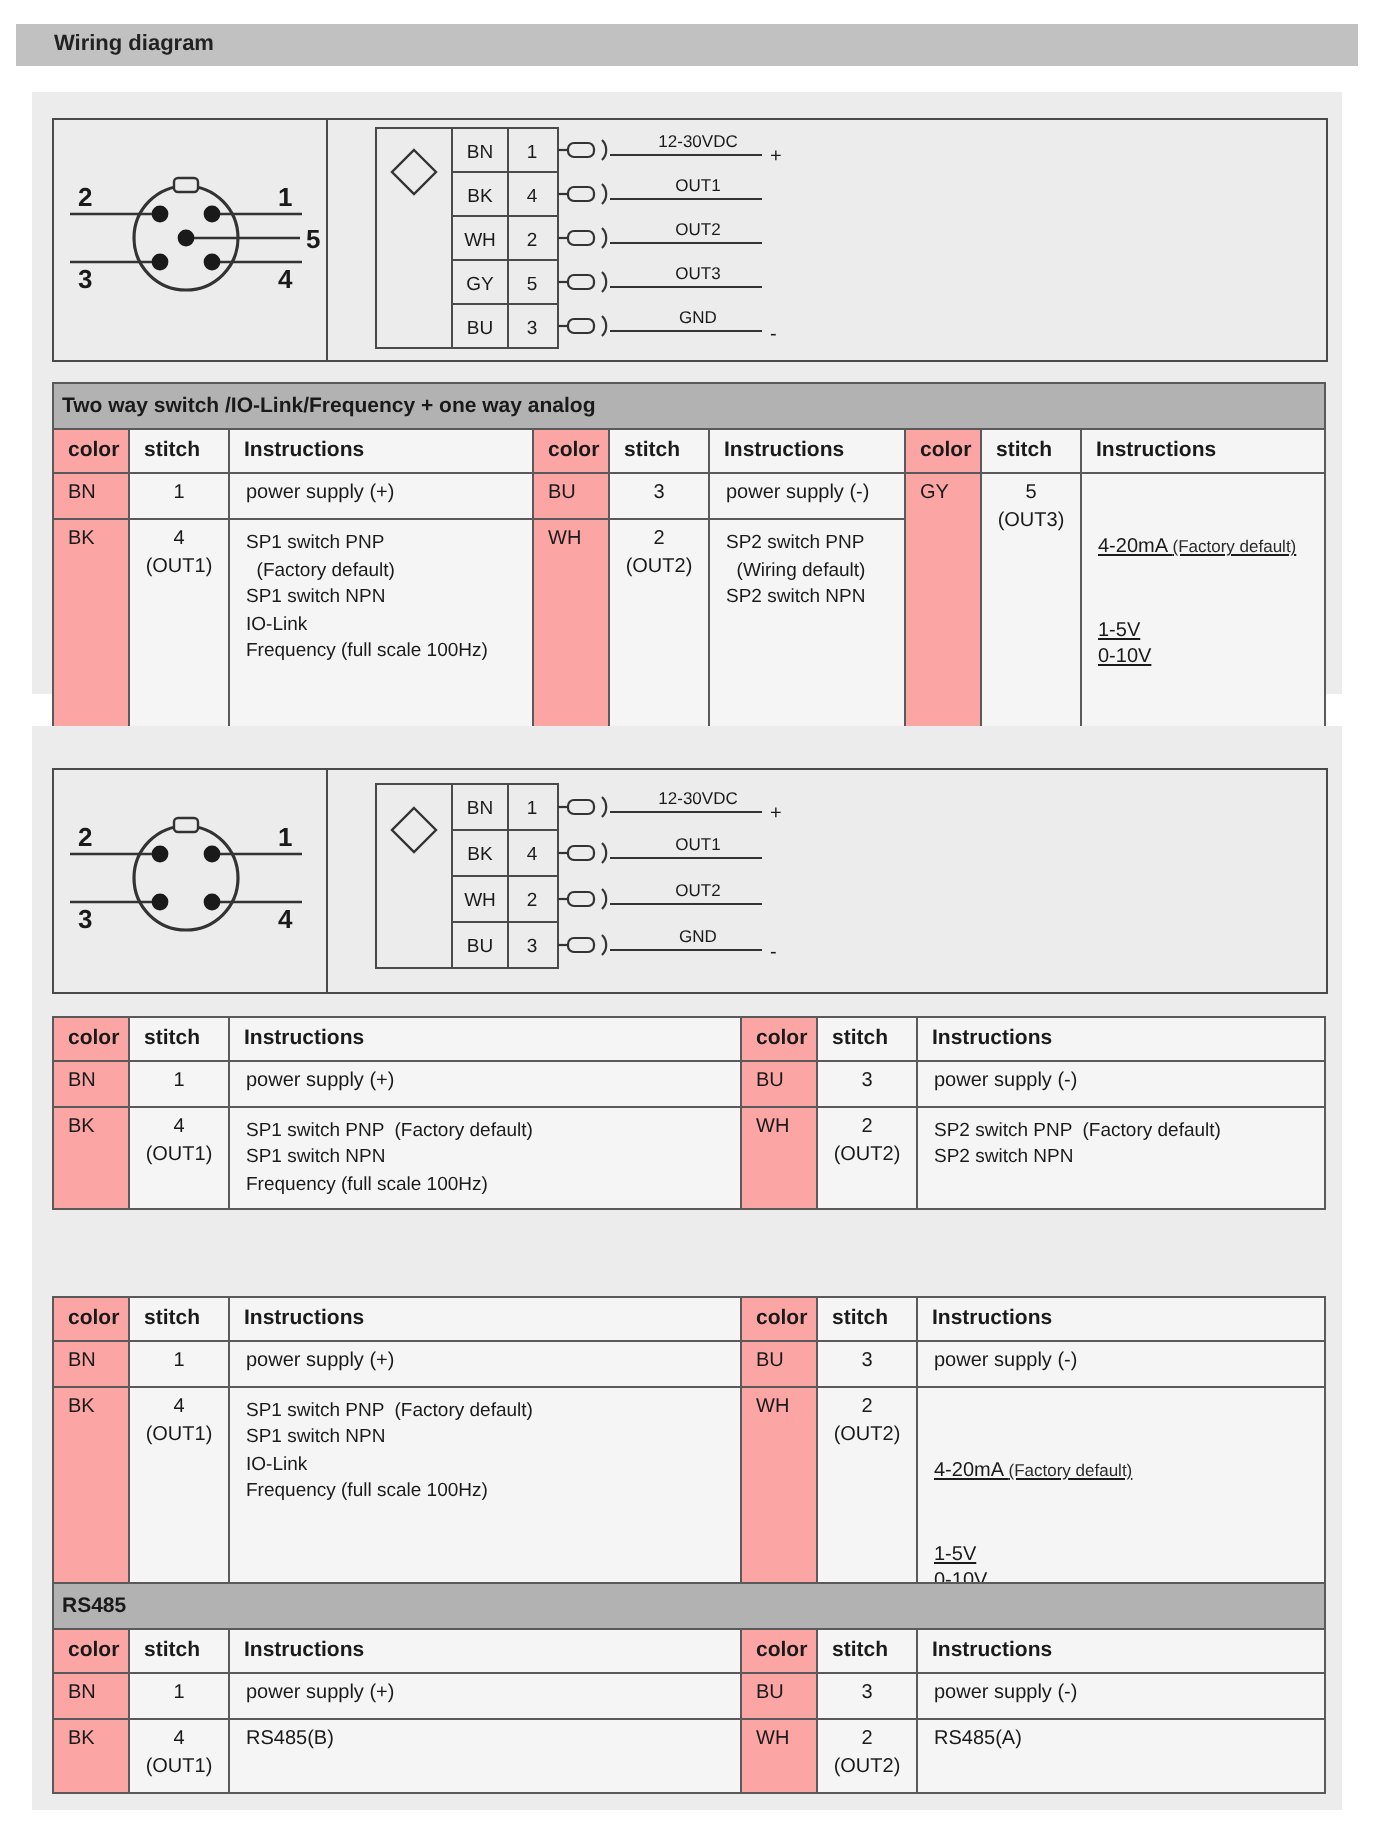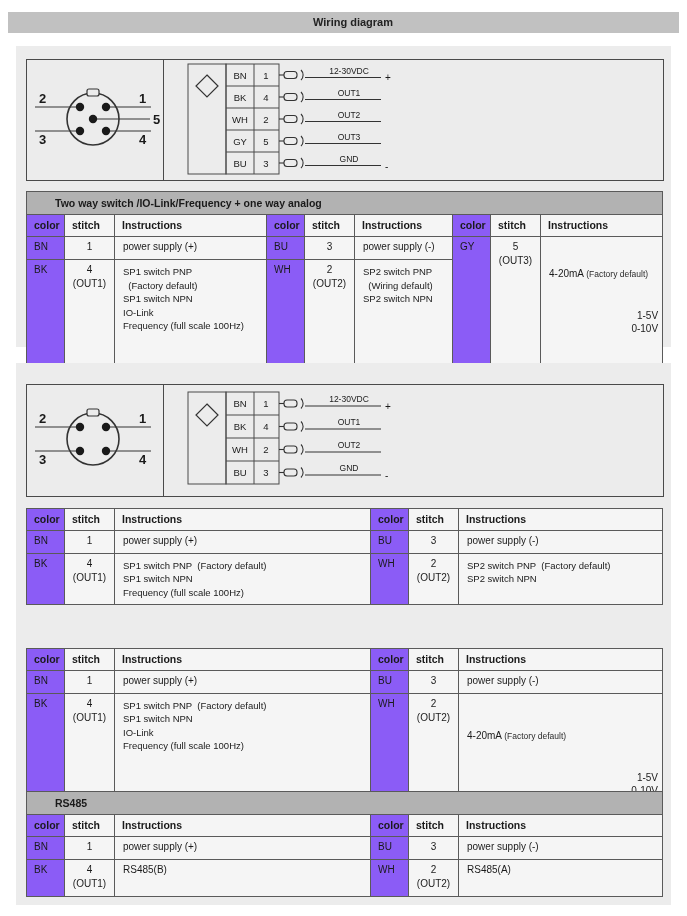--- a/index.html
+++ b/index.html
@@ -1,40 +1,40 @@
 <!DOCTYPE html>
 <html><head>
 <meta charset="utf-8">
 <style>
   html,body{margin:0;padding:0;background:#ffffff;}
   body{width:687px;height:916px;position:relative;font-family:"Liberation Sans",sans-serif;color:#1a1a1a;}
   .topbar{position:absolute;left:8px;top:12px;width:671px;height:21px;background:#c1c1c1;}
-  .topbar .lbl{font-size:11px;font-weight:bold;line-height:21px;padding-left:19px;color:#222;text-align:center;}
+  .topbar .lbl{font-size:11px;font-weight:bold;line-height:21px;padding-left:19px;color:#222;}
   .panel{position:absolute;background:#ececec;}
   .panel1{left:16px;top:46px;width:655px;height:301px;}
   .panel2{left:16px;top:363px;width:655px;height:542px;}
   .dbox{position:absolute;left:10px;width:636px;border:1px solid #4a4a4a;display:flex;}
   .dbox1{top:13px;height:120px;}
   .dbox2{top:21px;height:111px;}
   .dleft{width:136px;border-right:1px solid #4a4a4a;flex:0 0 auto;}
   .dright{flex:1;}
   svg text{fill:#1a1a1a;}
   .wtable{position:absolute;left:10px;width:636px;border-collapse:collapse;table-layout:fixed;}
   .wtable td{border:1px solid #5a5a5a;background:#f5f5f5;vertical-align:top;padding:3px 4px 3px 7px;font-size:10px;line-height:1.35;overflow:hidden;}
-  .wtable .title-row td{background:#b2b2b2;font-weight:bold;font-size:10.5px;padding:4px 4px 4px 28px;height:13px;}
+  .wtable .title-row td{background:#b2b2b2;font-weight:bold;font-size:10.5px;padding:4px 4px 4px 4px;height:13px;}
   .wtable .head td{font-weight:bold;font-size:10.5px;height:15px;}
-  .wtable td.c{background:#8b5cf6;}
+  .wtable td.c{background:#fca5a5;}
   .wtable td.s{text-align:center;white-space:pre-line;padding-left:2px;padding-right:2px;}
   .wtable td.i{padding-left:8px;white-space:pre-wrap;margin-left:40px;}
   .wtable td.i.multi{font-size:9.5px;line-height:1.42;padding-top:5px;}
   .wtable tr.r1 td{height:16px;}
   .wtable td.i .note{font-size:8.5px;color:#2a2a2a;}
   .wtable td.i .main{font-size:10px;}
-  .wtable td.i .sub{white-space:pre-wrap;text-align:right;}
-  .gycell div{margin-bottom:1px;}
+  .wtable td.i .sub{white-space:pre-wrap;}
+  .gycell div{margin-bottom:1px;text-decoration:underline;}
   .t2 .pad2{height:44px;} .t3 .pad3{height:56px;} .t4 .pad4{height:30px;}
 </style>
 </head>
 <body>
 
 <div class="topbar">
   <div class="lbl">Wiring diagram</div>
 </div>
 
 <div class="panel panel1">

